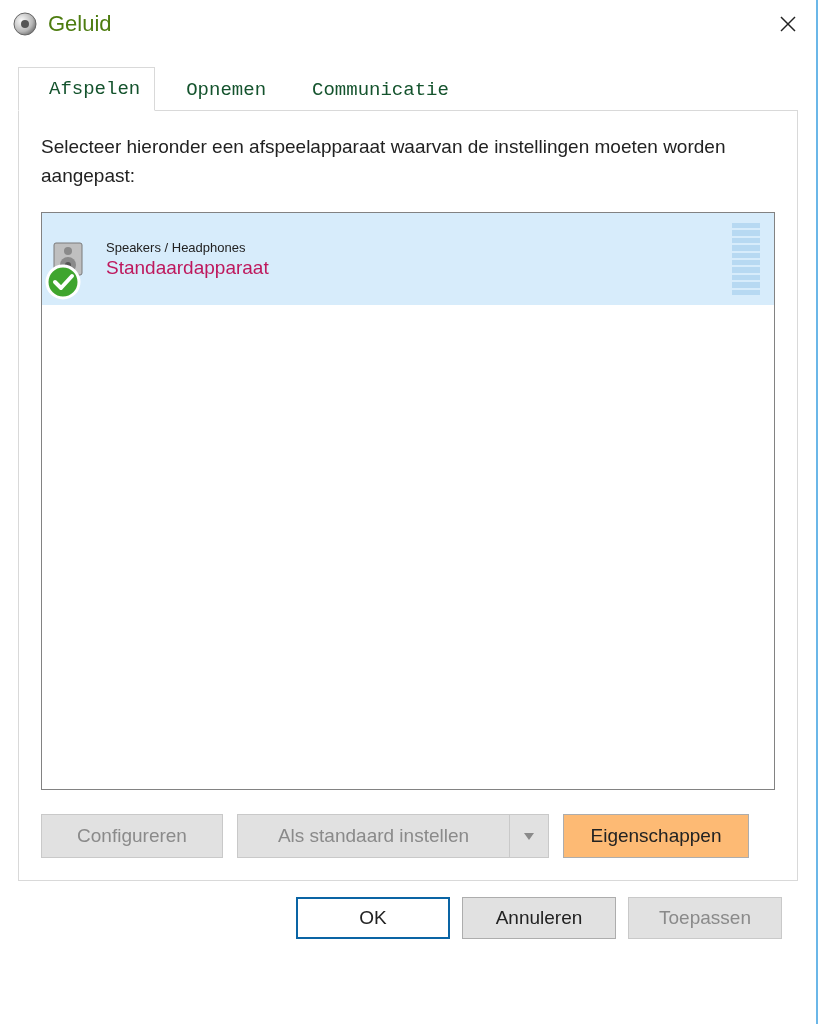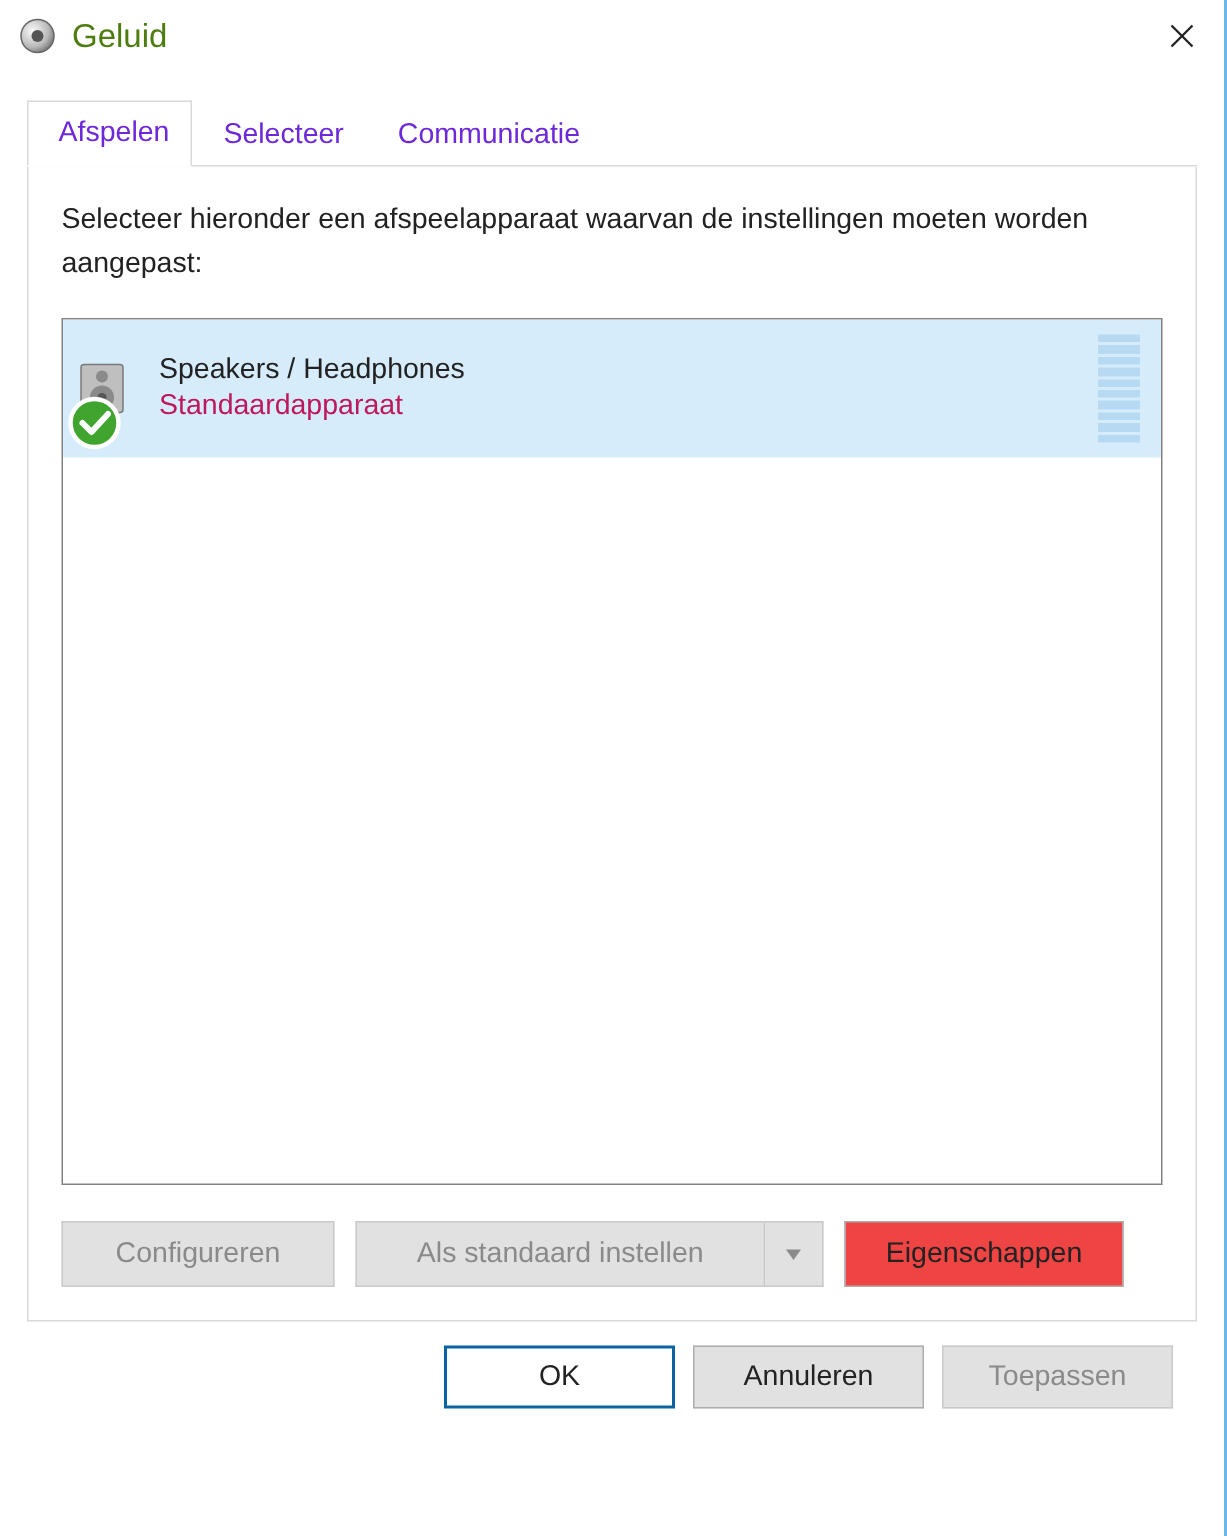--- a/index.html
+++ b/index.html
@@ -51,28 +51,29 @@
   .dialog-body {
     padding: 18px 18px 0 18px;
   }
   .tabstrip {
     display: flex;
     align-items: flex-end;
     border-bottom: 1px solid #d9d9d9;
     position: relative;
   }
   .tab {
-    padding: 10px 14px 10px 20px;
-    font-size: 19px;
-    color: #6d28d9;
+    padding: 10px 14px 10px 30px;
+    font-size: 19px;
+    color: #14532d;
     border: 1px solid transparent;
     border-bottom: none;
     position: relative;
     top: 1px;
     cursor: default;
+    font-family: Liberation Mono, monospace;
   }
   .tab.active {
     border-color: #d9d9d9;
     background: #fff;
     border-bottom: 1px solid #fff;
   }
   .tabpanel {
     border: 1px solid #d9d9d9;
     border-top: none;
     padding: 22px 22px 22px 22px;
@@ -117,21 +118,21 @@
     width: 38px;
     height: 38px;
   }
   .device-text {
     flex: 1;
     display: flex;
     flex-direction: column;
     gap: 2px;
   }
   .device-name {
-    font-size: 19px;
+    font-size: 13px;
     color: #222;
   }
   .device-vendor {
     font-size: 19px;
     color: #6c6c6c;
   }
   .device-status {
     font-size: 19px;
     color: #be185d;
   }
@@ -148,21 +149,21 @@
     flex: 1;
     background: #b7d9f2;
   }
   .panel-buttons {
     display: flex;
     gap: 14px;
     margin-top: 24px;
   }
   .btn {
     height: 44px;
-    background: #ef4444;
+    background: #fdba74;
     border: 1px solid #adadad;
     font-size: 19px;
     color: #222;
     display: flex;
     align-items: center;
     justify-content: center;
     cursor: default;
   }
   .btn.disabled {
     color: #8a8a8a;
@@ -238,21 +239,21 @@
         <line x1="1" y1="1" x2="15" y2="15" stroke="#222" stroke-width="1.5"></line>
         <line x1="15" y1="1" x2="1" y2="15" stroke="#222" stroke-width="1.5"></line>
       </svg>
     </div>
   </div>
 
   <div class="dialog-body">
 
     <div class="tabstrip">
       <div class="tab active">Afspelen</div>
-      <div class="tab">Selecteer</div>
+      <div class="tab">Opnemen</div>
       <div class="tab">Communicatie</div>
     </div>
 
     <div class="tabpanel">
 
       <div class="instruction">Selecteer hieronder een afspeelapparaat waarvan de instellingen moeten worden aangepast:</div>
 
       <div class="device-list">
 
         <div class="device-item">

